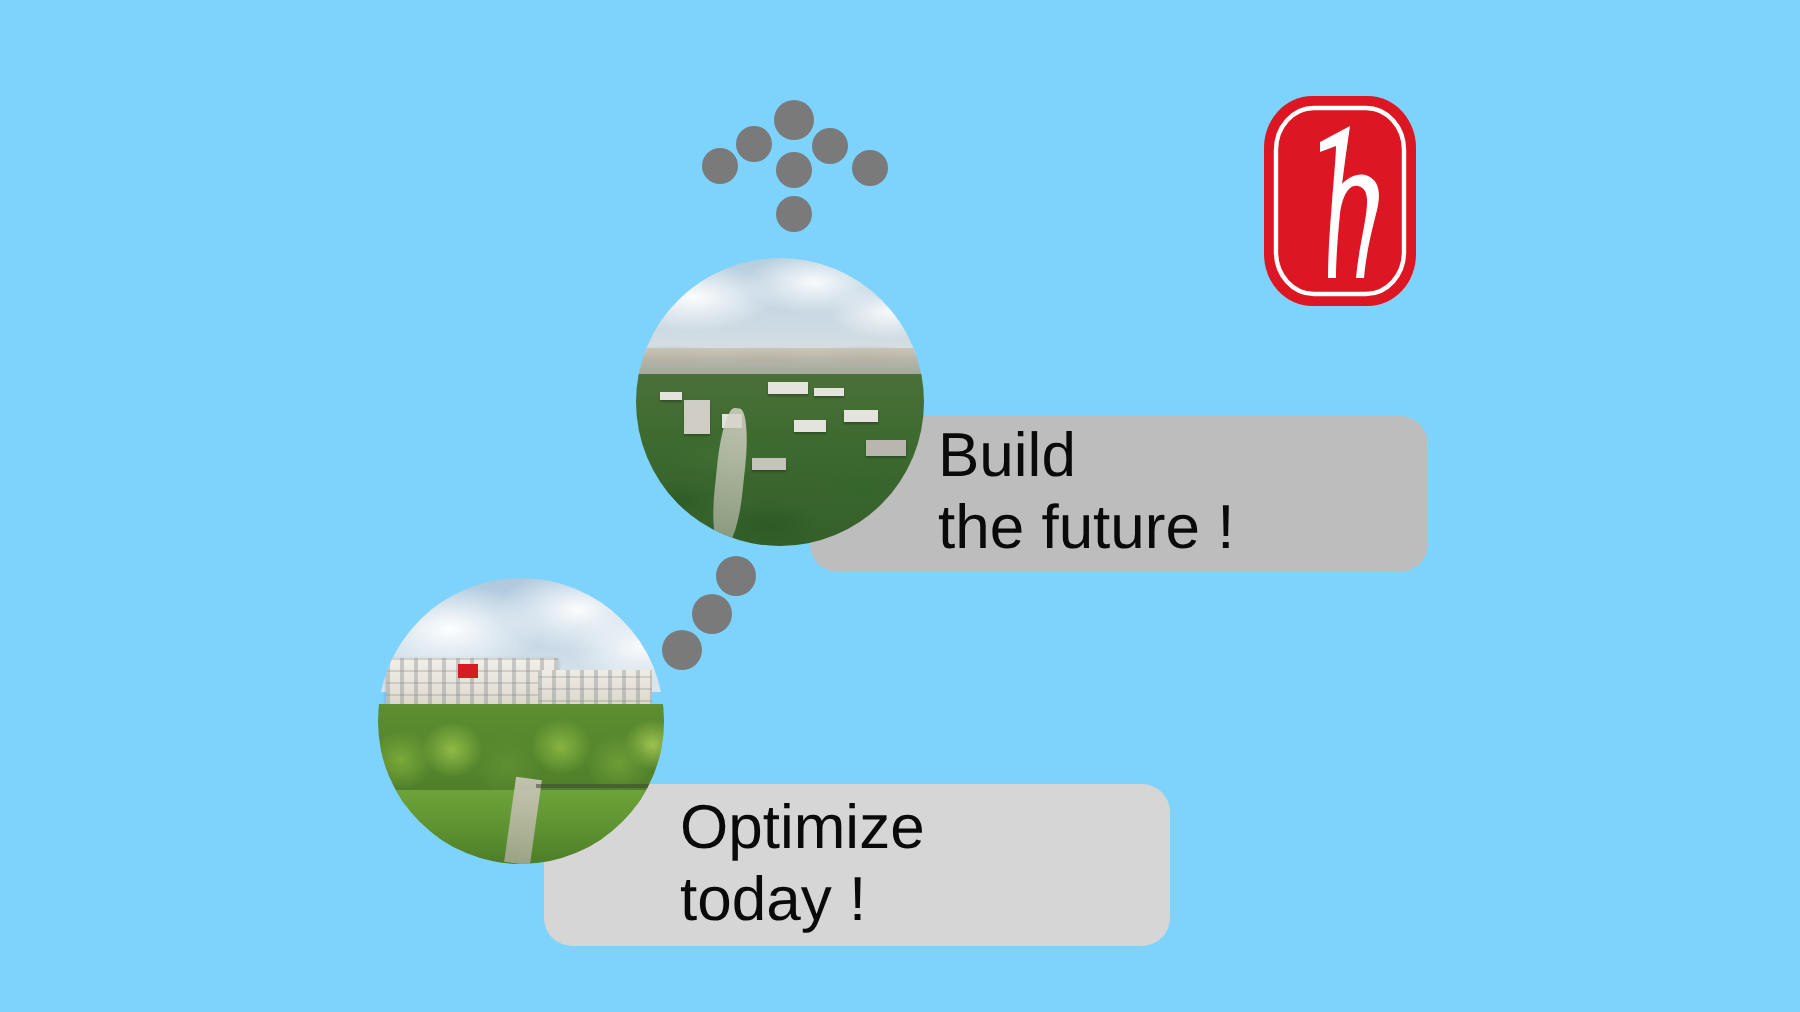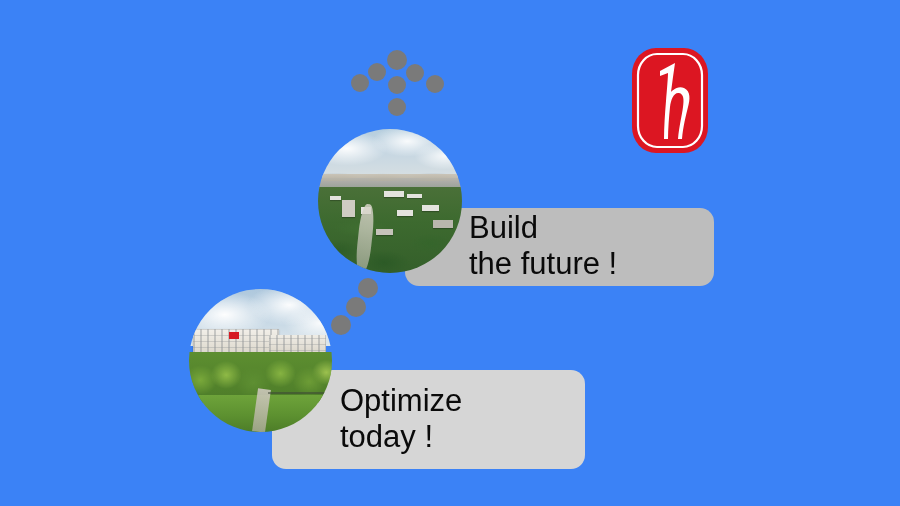--- a/index.html
+++ b/index.html
@@ -7,21 +7,21 @@
     padding: 0;
     background: #ffffff;
   }
   body {
     font-family: "Liberation Sans", sans-serif;
   }
   #slide {
     position: relative;
     width: 900px;
     height: 506px;
-    background: #3b82f6;
+    background: #7dd3fc;
     overflow: hidden;
   }
 
   
   #logo {
     position: absolute;
     left: 631px;
     top: 47px;
     width: 78px;
     height: 107px;
@@ -186,23 +186,23 @@
   }
   #caption-build {
     left: 405px;
     top: 208px;
     width: 309px;
     height: 78px;
     background: #bdbdbd;
   }
   #caption-optimize {
     left: 272px;
-    top: 370px;
+    top: 392px;
     width: 313px;
-    height: 99px;
+    height: 81px;
     background: #d6d6d6;
   }
   .caption-text {
     color: #0a0a0a;
     font-size: 31px;
     line-height: 1.17;
     font-weight: 400;
     white-space: pre-line;
   }
   #caption-build .caption-text {

